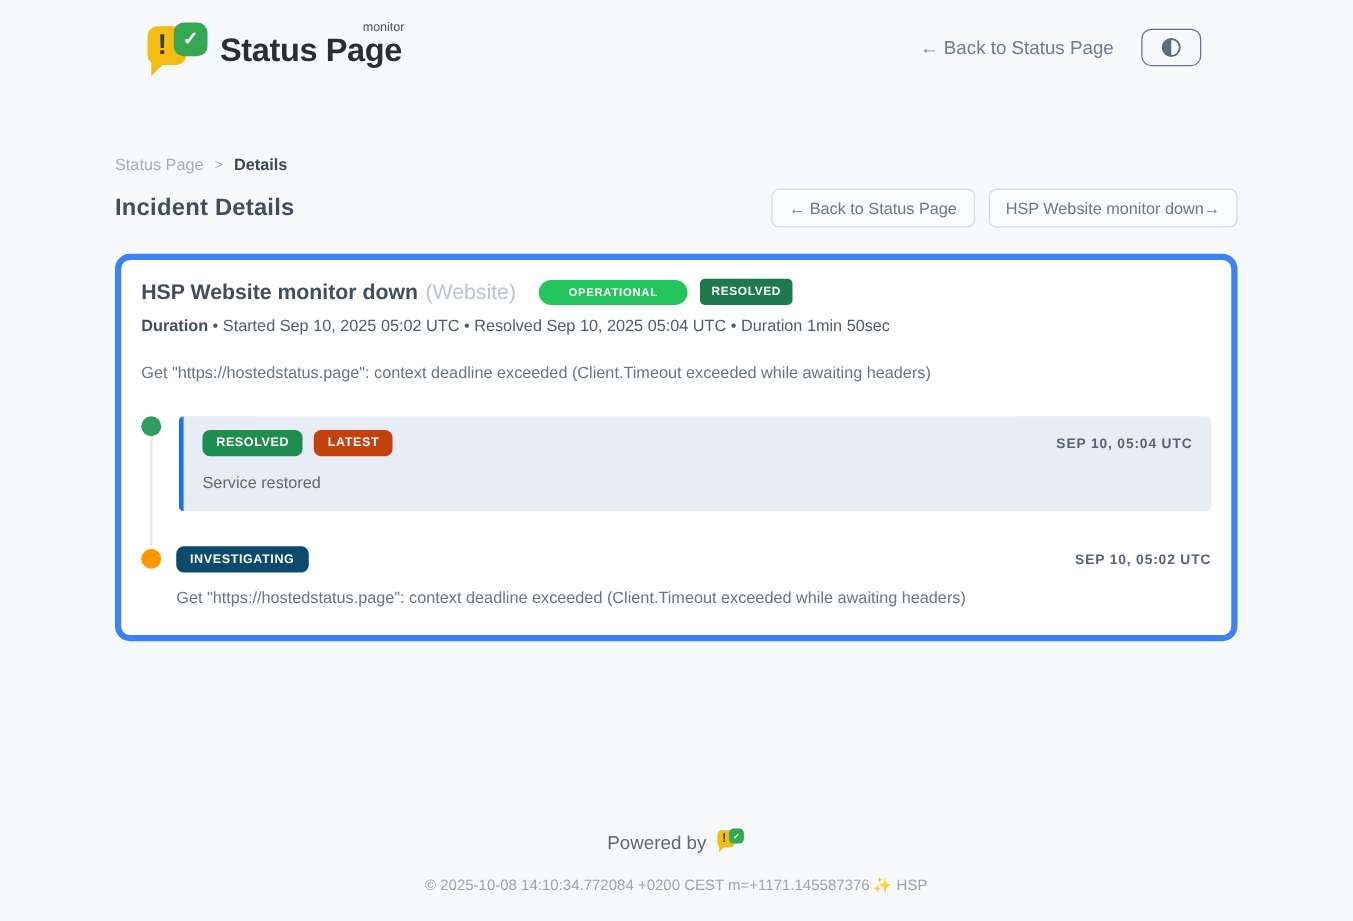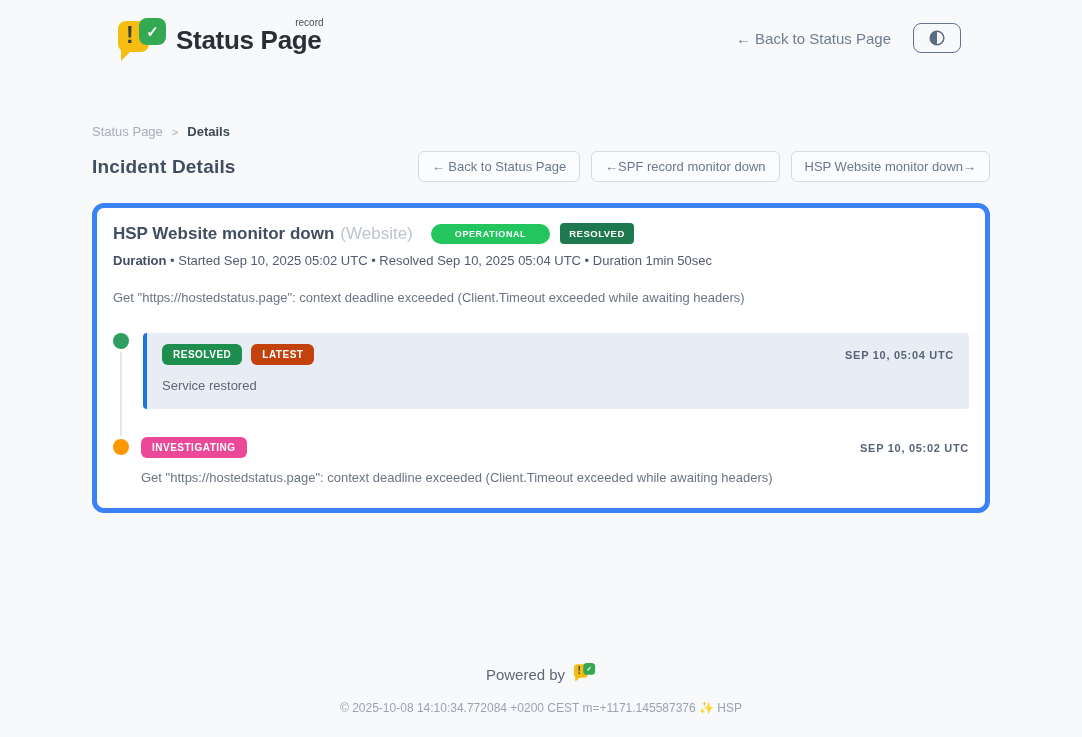--- a/index.html
+++ b/index.html
@@ -87,21 +87,21 @@
     flex:1; margin-left:14px; margin-top:0;
     background:#e8edf5; border-left:4px solid #1a73e8; border-radius:4px;
     padding:11px 15px 16px;
   }
   .t-content-plain { flex:1; margin-left:12px; margin-top:-2px; }
   .t-head { display:flex; align-items:center; justify-content:space-between; }
   .t-badges { display:flex; gap:9px; }
   .t-badge { color:#fff; font-size:10px; font-weight:700; letter-spacing:0.5px; padding:5px 11px; border-radius:6px; }
   .t-badge.green { background:#1e8e4f; }
   .t-badge.blue { background:#c2410c; }
-  .t-badge.orange { background:#ec4899; }
+  .t-badge.orange { background:#0c4a6e; }
   .t-time { font-size:11px; font-weight:600; color:#57637a; letter-spacing:0.7px; }
   .t-msg { margin-top:13px; font-size:13px; color:#5d6878; }
   .t-content-plain .t-msg { margin-top:12px; color:#6a7584; }
 
   
   footer { margin-top:auto; text-align:center; padding-bottom:22px; }
   .powered { display:inline-flex; align-items:center; gap:9px; cursor:pointer; }
   .powered-text { font-size:15px; color:#5d6878; }
   .mini-wrap { width:22px; height:20px; position:relative; }
   .mini-wrap .logo-icon { transform:scale(0.44); transform-origin:0 0; position:absolute; left:0; top:-2px; }
@@ -115,21 +115,21 @@
     <div class="logo-icon">
       <span class="logo-bubble"></span>
       <span class="logo-tail"></span>
       <span class="logo-excl">!</span>
       <span class="logo-check">
           <span>✓</span>
         </span>
     </div>
     <div class="brand-text">
       <span class="brand-name">Status Page</span>
-      <span class="brand-hosted">record</span>
+      <span class="brand-hosted">monitor</span>
     </div>
   </div>
   <div class="header-right">
     <a class="back-link">← Back to Status Page</a>
     <button class="theme-toggle">
       <svg width="20" height="20" viewBox="0 0 24 24">
         <circle cx="12" cy="12" r="8.2" fill="none" stroke="#5b6b80" stroke-width="1.8"></circle>
         <path d="M12 3.8 A8.2 8.2 0 0 0 12 20.2 Z" fill="#5b6b80"></path>
       </svg>
     </button>
@@ -140,21 +140,20 @@
   <div class="breadcrumb">
     <span class="crumb-root">Status Page</span>
     <span class="crumb-sep">&gt;</span>
     <span class="crumb-current">Details</span>
   </div>
 
   <div class="title-row">
     <h1 class="page-title">Incident Details</h1>
     <div class="nav-buttons">
       <button class="nav-btn">← Back to Status Page</button>
-      <button class="nav-btn">←SPF record monitor down</button>
       <button class="nav-btn">HSP Website monitor down→</button>
     </div>
   </div>
 
   <section class="card">
     <div class="card-title-row">
       <span class="incident-title">HSP Website monitor down</span>
       <span class="incident-component">(Website)</span>
       <span class="badge-operational">OPERATIONAL</span>
       <span class="badge-resolved-head">RESOLVED</span>

